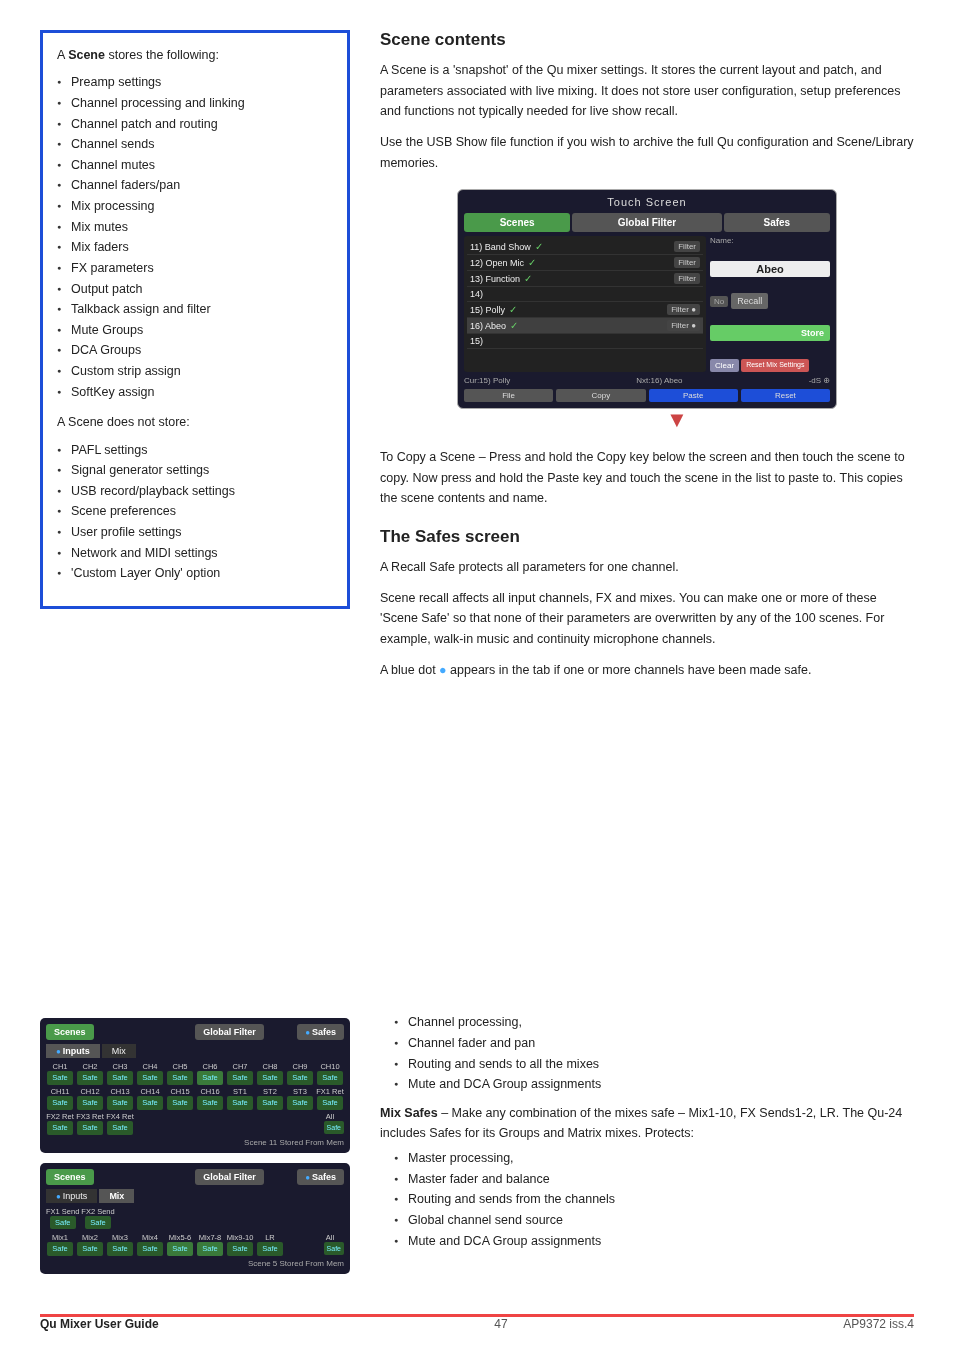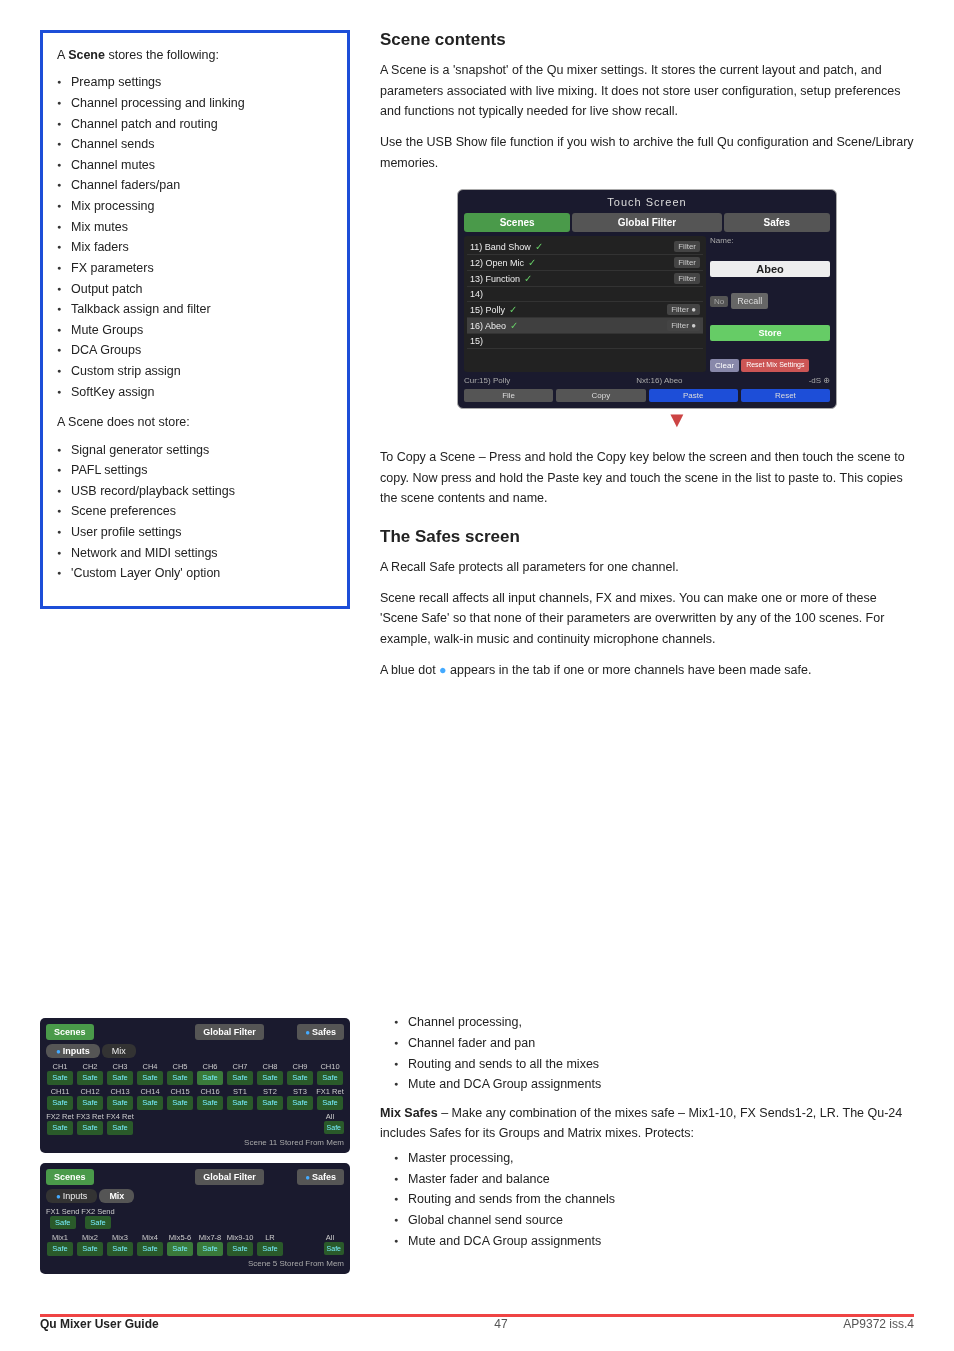--- a/index.html
+++ b/index.html
@@ -162,21 +162,21 @@
       background: #666;
       color: #ddd;
       text-align: center;
       font-size: 9px;
       padding: 3px 6px;
       border-radius: 2px;
     }
     .ts-store-btn {
       background: #6c6;
       color: #fff;
-      text-align: center;
+      text-align: right;
       font-size: 9px;
       font-weight: bold;
       padding: 3px 6px;
       border-radius: 2px;
     }
     .ts-clear-btn {
       background: #88a;
       color: #fff;
       text-align: center;
       font-size: 8px;
@@ -272,21 +272,21 @@
     .safes-tab.safes-t { background: #555; }
     .dot-blue { color: #4af; font-size: 8px; margin-right: 2px; }
     .safes-subtabs {
       display: flex;
       gap: 2px;
       margin-bottom: 4px;
     }
     .safes-subtab {
       padding: 2px 10px;
       font-size: 9px;
-      border-radius: 6px;
+      border-radius: 0;
       color: #eee;
       background: #333;
     }
     .safes-subtab.active { background: #555; color: #fff; font-weight: bold; }
     .safes-grid {
       display: flex;
       flex-wrap: wrap;
       gap: 2px;
     }
     .safe-btn {
@@ -402,22 +402,22 @@
           <li>FX parameters</li>
           <li>Output patch</li>
           <li>Talkback assign and filter</li>
           <li>Mute Groups</li>
           <li>DCA Groups</li>
           <li>Custom strip assign</li>
           <li>SoftKey assign</li>
         </ul>
         <p>A Scene does not store:</p>
         <ul>
+          <li>PAFL settings</li>
           <li>Signal generator settings</li>
-          <li>PAFL settings</li>
           <li>USB record/playback settings</li>
           <li>Scene preferences</li>
           <li>User profile settings</li>
           <li>Network and MIDI settings</li>
           <li>'Custom Layer Only' option</li>
         </ul>
       </div>
     </div>
 
     <div class="right-col">

